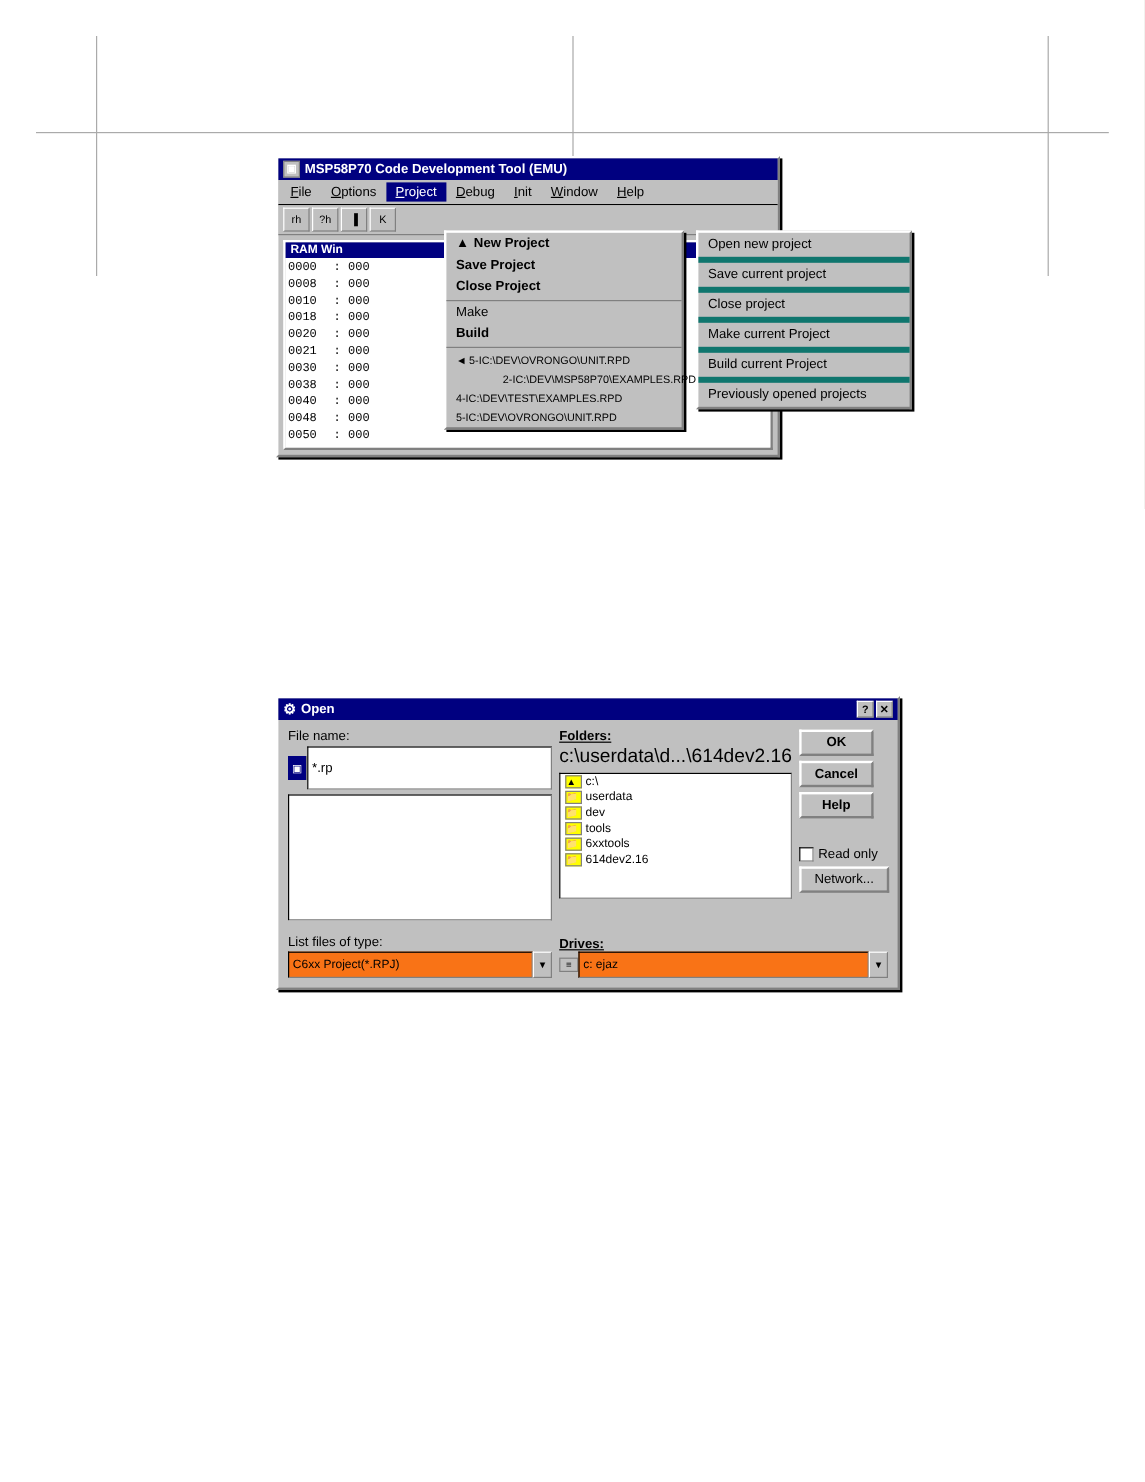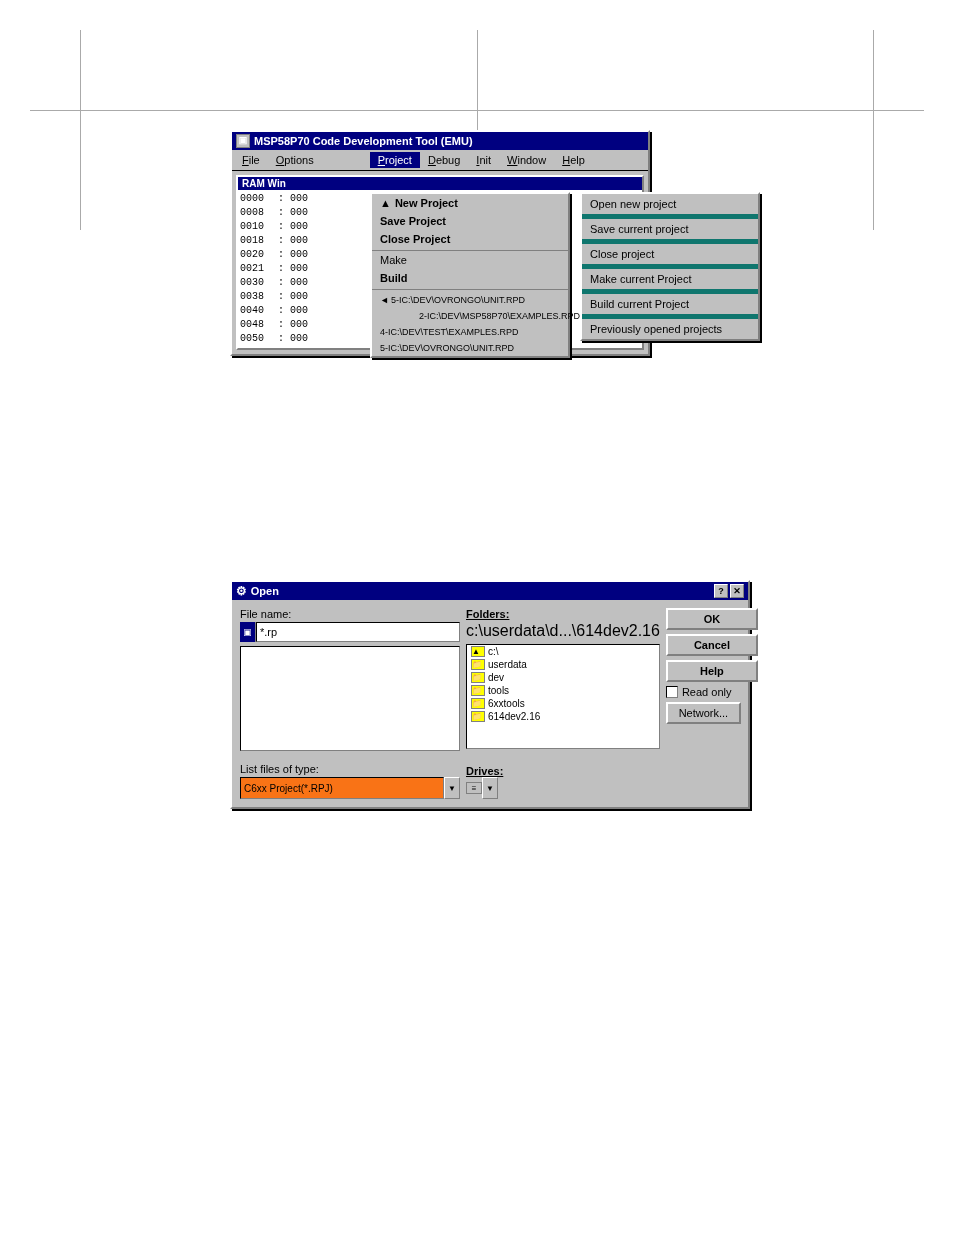--- a/index.html
+++ b/index.html
@@ -100,21 +100,20 @@
     .ide-menu-item {
       padding: 2px 8px;
       font-size: 11px;
       cursor: pointer;
       color: #000;
     }
 
     .ide-menu-item.active {
       background: #000080;
       color: white;
-      margin-left: 48px;
     }
 
     .ide-toolbar {
       background: #c0c0c0;
       padding: 2px 4px;
       display: flex;
       gap: 2px;
       border-bottom: 1px solid #808080;
     }
 
@@ -273,21 +272,21 @@
       gap: 6px;
     }
 
     .dialog-label {
       font-size: 11px;
       margin-bottom: 2px;
     }
 
     .dialog-input {
       width: 100%;
-      height: 20px;
+      height: 36px;
       background: #ffffff;
       border: 1px solid #808080;
       border-top: 1px solid #000;
       border-left: 1px solid #000;
       font-size: 11px;
       padding: 1px 3px;
       font-family: Arial, sans-serif;
     }
 
     .dialog-listbox {
@@ -313,21 +312,21 @@
     .folder-icon {
       width: 14px;
       height: 11px;
       background: #ffff00;
       border: 1px solid #808080;
       display: inline-block;
       font-size: 8px;
     }
 
     .dialog-btn {
-      width: 92px;
+      width: 62px;
       height: 22px;
       background: #c0c0c0;
       border: 2px solid #ffffff;
       border-right: 2px solid #808080;
       border-bottom: 2px solid #808080;
       font-size: 11px;
       font-family: Arial, sans-serif;
       cursor: pointer;
       text-align: center;
       display: flex;
@@ -453,20 +452,26 @@
       <div class="ide-menu-item">
         <u>I</u>nit
       </div>
       <div class="ide-menu-item">
         <u>W</u>indow
       </div>
       <div class="ide-menu-item">
         <u>H</u>elp
       </div>
     </div>
+    <div class="ide-toolbar">
+      <div class="toolbar-btn">rh</div>
+      <div class="toolbar-btn">?h</div>
+      <div class="toolbar-btn">▐</div>
+      <div class="toolbar-btn">K</div>
+    </div>
 
     <div class="ram-window">
       <div class="ram-titlebar">
         <span>RAM Win</span>
       </div>
       <div class="ram-content">
         <div class="ram-row">
             <span class="ram-addr">0000</span>
             <span class="ram-sep"> : </span>
             <span class="ram-val">000</span>
@@ -630,39 +635,40 @@
             <span class="folder-icon">📁</span>
             <span>614dev2.16</span>
           </div>
         </div>
       </div>
 
       <div style="display:flex;flex-direction:column;gap:4px;">
         <div class="dialog-btn">OK</div>
         <div class="dialog-btn">Cancel</div>
         <div class="dialog-btn">Help</div>
-        <div class="checkbox-row" style="margin-top:0;">
+        <div class="checkbox-row" style="margin-top:20px;">
           <div class="win-checkbox"></div>
           <span>Read only</span>
         </div>
         <div class="dialog-btn" style="width:75px;font-weight:normal;">Network...</div>
       </div>
     </div>
 
     <div class="dialog-bottom">
       <div>
         <div class="dialog-label">List files of type:</div>
         <div class="select-box">
           <input type="text" class="select-control" readonly="" value="C6xx Project(*.RPJ)" style="">
           <div class="select-arrow">▼</div>
         </div>
       </div>
       <div>
         <div class="drives-label">Drives:</div>
         <div class="select-box">
           <div class="drive-icon">≡</div>
+          <input type="text" class="select-control" readonly="" value="c: ejaz" style="">
           <div class="select-arrow">▼</div>
         </div>
       </div>
     </div>
   </div>
 
 </div>
 
 </body></html>

